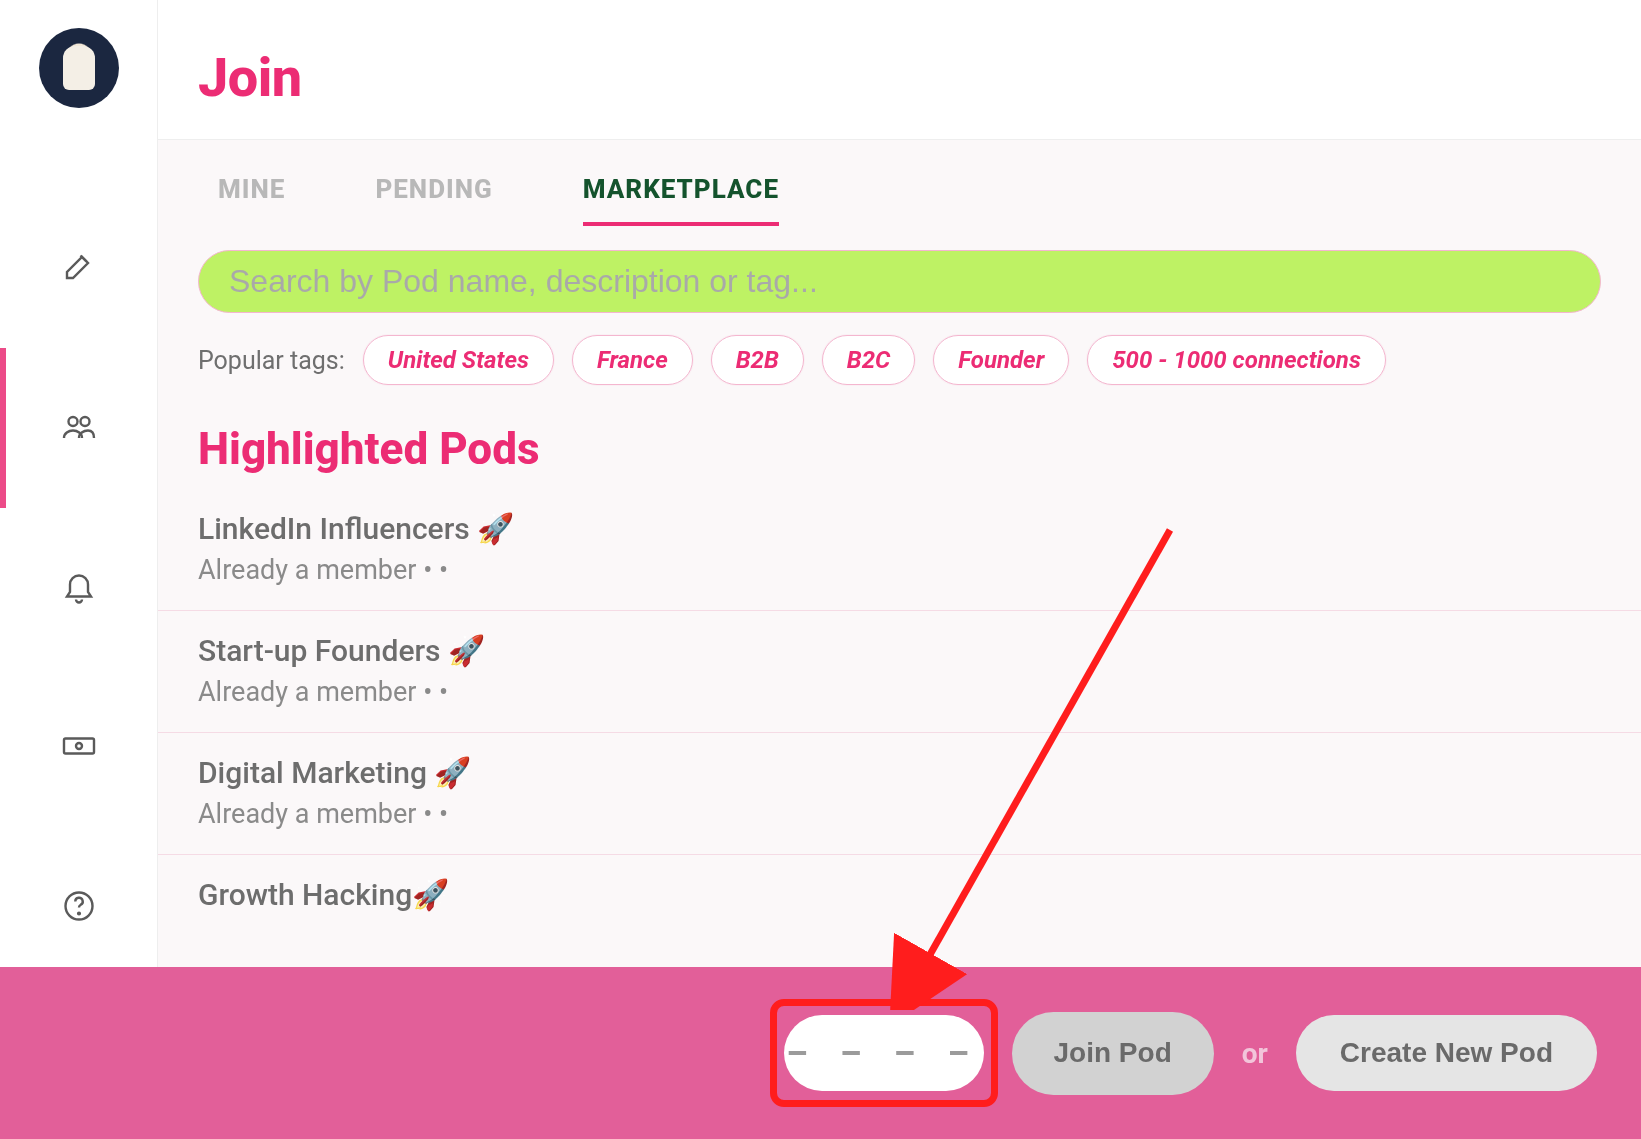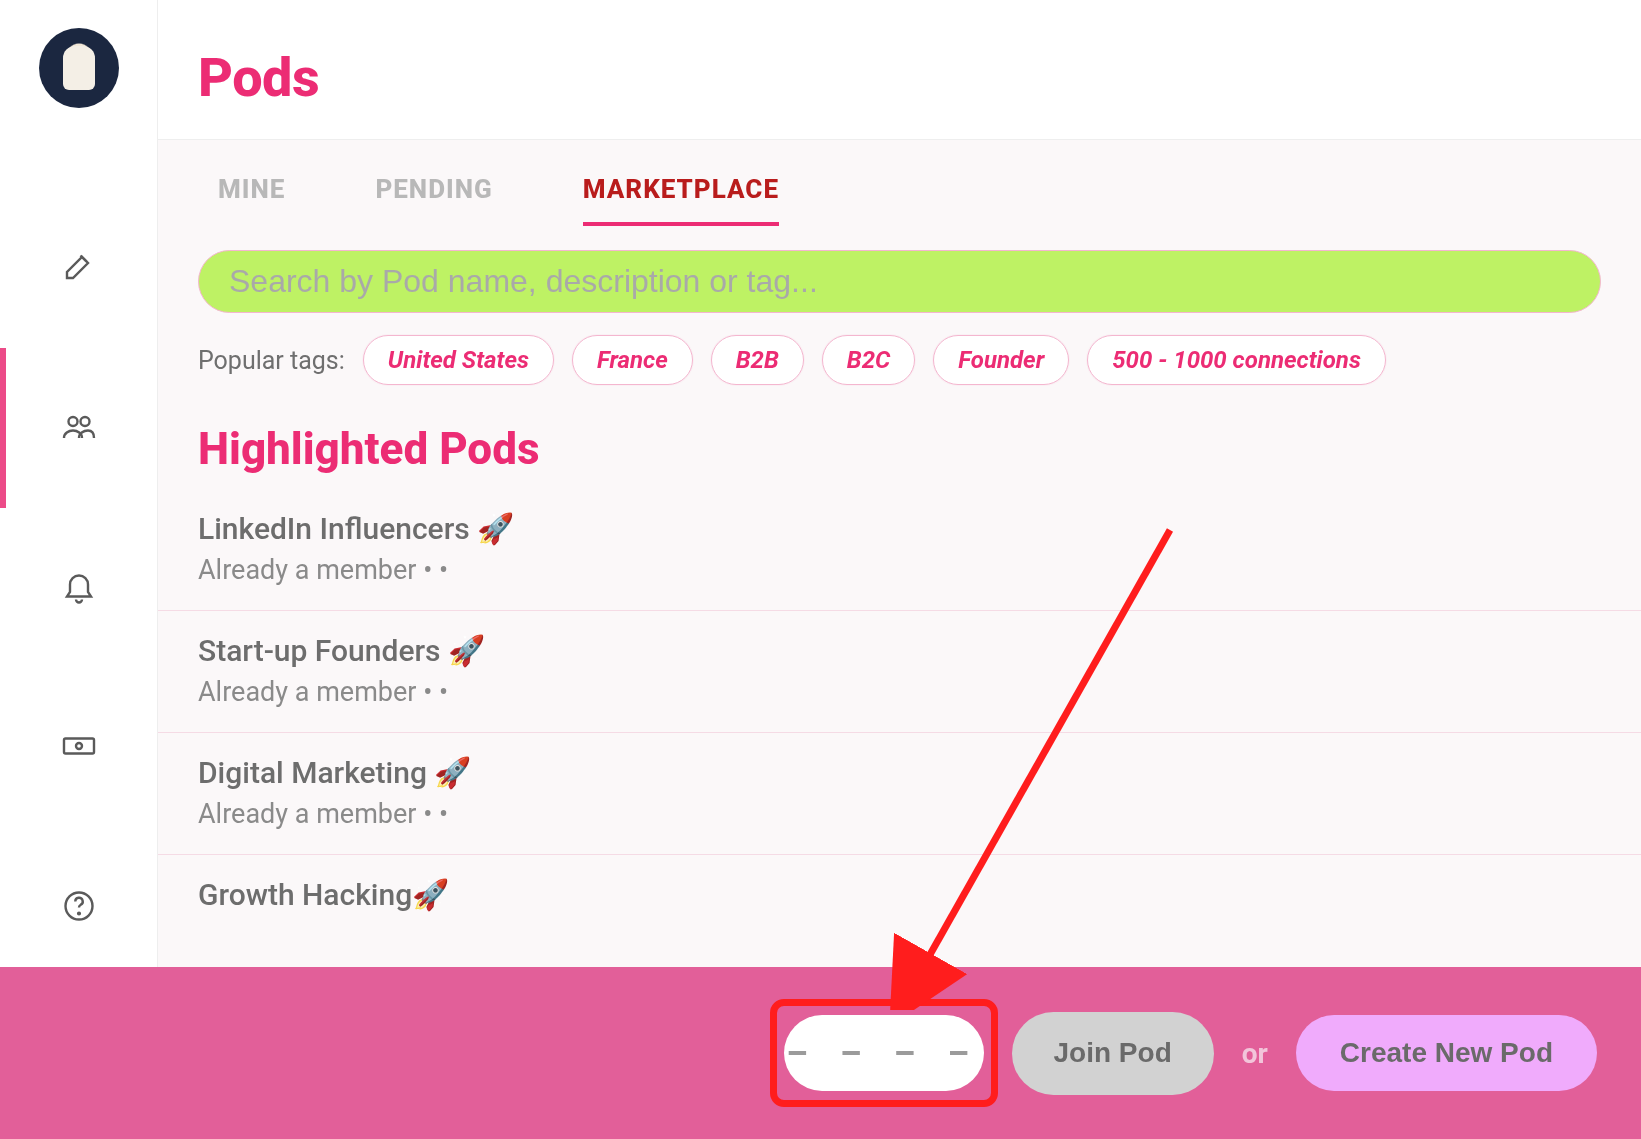--- a/index.html
+++ b/index.html
@@ -89,21 +89,21 @@
   }
   .tab {
     font-size: 26px;
     font-weight: 800;
     letter-spacing: 1px;
     color: #b8b8b8;
     padding-bottom: 18px;
     cursor: pointer;
   }
   .tab.active {
-    color: #b91c1c;
+    color: #14532d;
     border-bottom: 4px solid #ec2c74;
   }
   .search-row {
     padding: 24px 40px 0 40px;
   }
   .search-input {
     width: 100%;
     border: 1.5px solid #f4b6cf;
     border-radius: 999px;
     padding: 12px 30px;
@@ -219,21 +219,21 @@
   .or-text {
     color: #f2c5da;
     font-size: 28px;
     font-weight: 700;
   }
   .create-btn {
     height: 76px;
     padding: 0 44px;
     border-radius: 999px;
     border: none;
-    background: #f0abfc;
+    background: #e5e5e5;
     color: #6a6a6a;
     font-size: 28px;
     font-weight: 800;
     cursor: pointer;
   }
   
   .arrow-svg{
     position:absolute;
     z-index:5;
     pointer-events:none;
@@ -290,21 +290,21 @@
             <circle cx="12" cy="12" r="9"></circle>
             <path d="M9.5 9a2.5 2.5 0 1 1 3.5 2.3c-.8.4-1 .9-1 1.7"></path>
             <circle cx="12" cy="17" r="0.6" fill="#5a5a5a"></circle>
           </svg>
       </span>
     </div>
   </div>
 
   <div class="main">
     <div class="header">
-      <div class="page-title">Pods</div>
+      <div class="page-title">Join</div>
     </div>
 
     <div class="content-wrap">
       <div class="tabs">
         <div class="tab">MINE</div>
         <div class="tab">PENDING</div>
         <div class="tab active">MARKETPLACE</div>
       </div>
 
       <div class="search-row">

